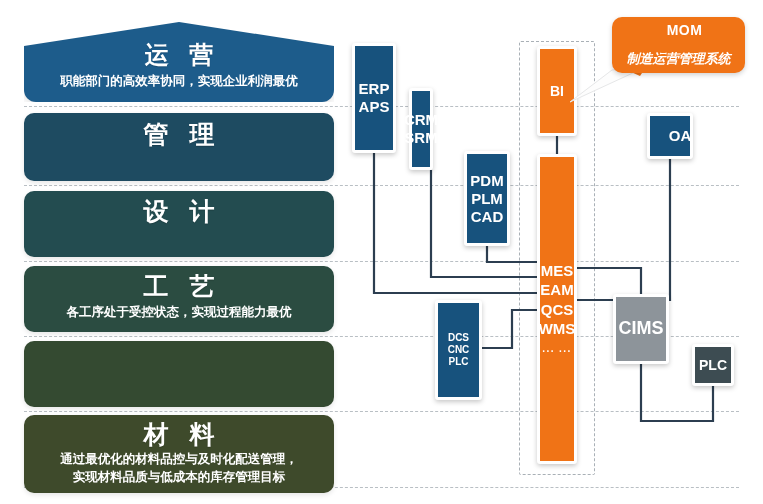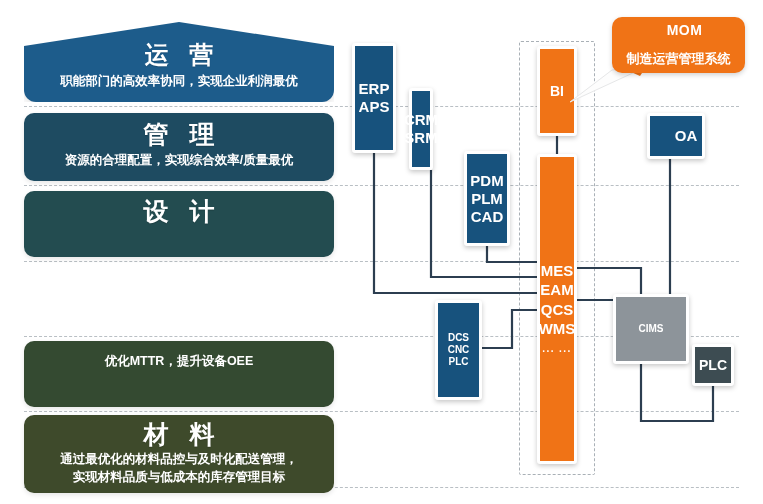--- a/index.html
+++ b/index.html
@@ -102,35 +102,35 @@
   #box-pdm{left:464px;top:151px;width:46px;height:95px;font-size:15px;}
   #box-dcs{left:435px;top:300px;width:47px;height:100px;font-size:10px;}
 
   #box-bi{left:537px;top:46px;width:40px;height:90px;font-size:14px;}
   #box-mes{left:537px;top:154px;width:40px;height:310px;font-size:15px;}
   #box-mes .lbl{line-height:1.3;}
   #box-mes .dots{
     display:block;font-size:10px;letter-spacing:1px;margin-top:7px;font-weight:700;
   }
 
-  #box-oa{left:647px;top:113px;width:58px;height:46px;font-size:15px;padding-left:20px;}
-  #box-cims{left:613px;top:294px;width:76px;height:70px;font-size:10px;}
+  #box-oa{left:647px;top:113px;width:46px;height:46px;font-size:15px;padding-left:20px;}
+  #box-cims{left:613px;top:294px;width:56px;height:70px;font-size:18px;}
   #box-plc{left:692px;top:344px;width:42px;height:42px;font-size:14px;}
 
   
   #mom-callout{
     position:absolute;left:612px;top:17px;width:133px;height:56px;
     background:#f07316;border-radius:10px;
     color:#ffffff;text-align:center;
     box-shadow:0 2px 5px rgba(0,0,0,.18);
     display:flex;flex-direction:column;align-items:center;justify-content:center;
     z-index:7;
   }
   #mom-callout .m1{font-size:14px;font-weight:700;letter-spacing:.5px;padding-left:12px;}
-  #mom-callout .m2{font-size:13px;font-weight:700;margin-top:12px;}
+  #mom-callout .m2{font-size:13px;font-weight:700;margin-top:12px;font-style:italic;}
   #mom-pointer{
     position:absolute;left:560px;top:64px;width:90px;height:42px;z-index:6;
   }
 </style>
 </head>
 <body>
 
 <div id="stage">
 
   <div class="row-sep" style="left:24px;top:106px;width:715px;"></div>
@@ -166,34 +166,38 @@
   <div class="panel" id="panel-operation">
     <div class="panel-inner">
       <div class="p-title">运 营</div>
       <div class="p-sub">职能部门的高效率协同，实现企业利润最优</div>
     </div>
   </div>
 
   <div class="panel" id="panel-manage">
     <div class="panel-inner">
       <div class="p-title">管 理</div>
-      <div class="p-sub">资源的合理配置，实现综合效率/质量最优</div>
     </div>
   </div>
 
   <div class="panel" id="panel-design">
     <div class="panel-inner">
       <div class="p-title">设 计</div>
     </div>
   </div>
 
+  <div class="panel" id="panel-process">
+    <div class="panel-inner">
+      <div class="p-title">工 艺</div>
+      <div class="p-sub">各工序处于受控状态，实现过程能力最优</div>
+    </div>
+  </div>
 
   <div class="panel" id="panel-equipment">
     <div class="panel-inner">
-      <div class="p-sub">优化MTTR，提升设备OEE</div>
     </div>
   </div>
 
   <div class="panel" id="panel-material">
     <div class="panel-inner">
       <div class="p-title">材 料</div>
       <div class="p-sub" style="white-space:pre-line;">通过最优化的材料品控与及时化配送管理，
 实现材料品质与低成本的库存管理目标</div>
     </div>
   </div>

